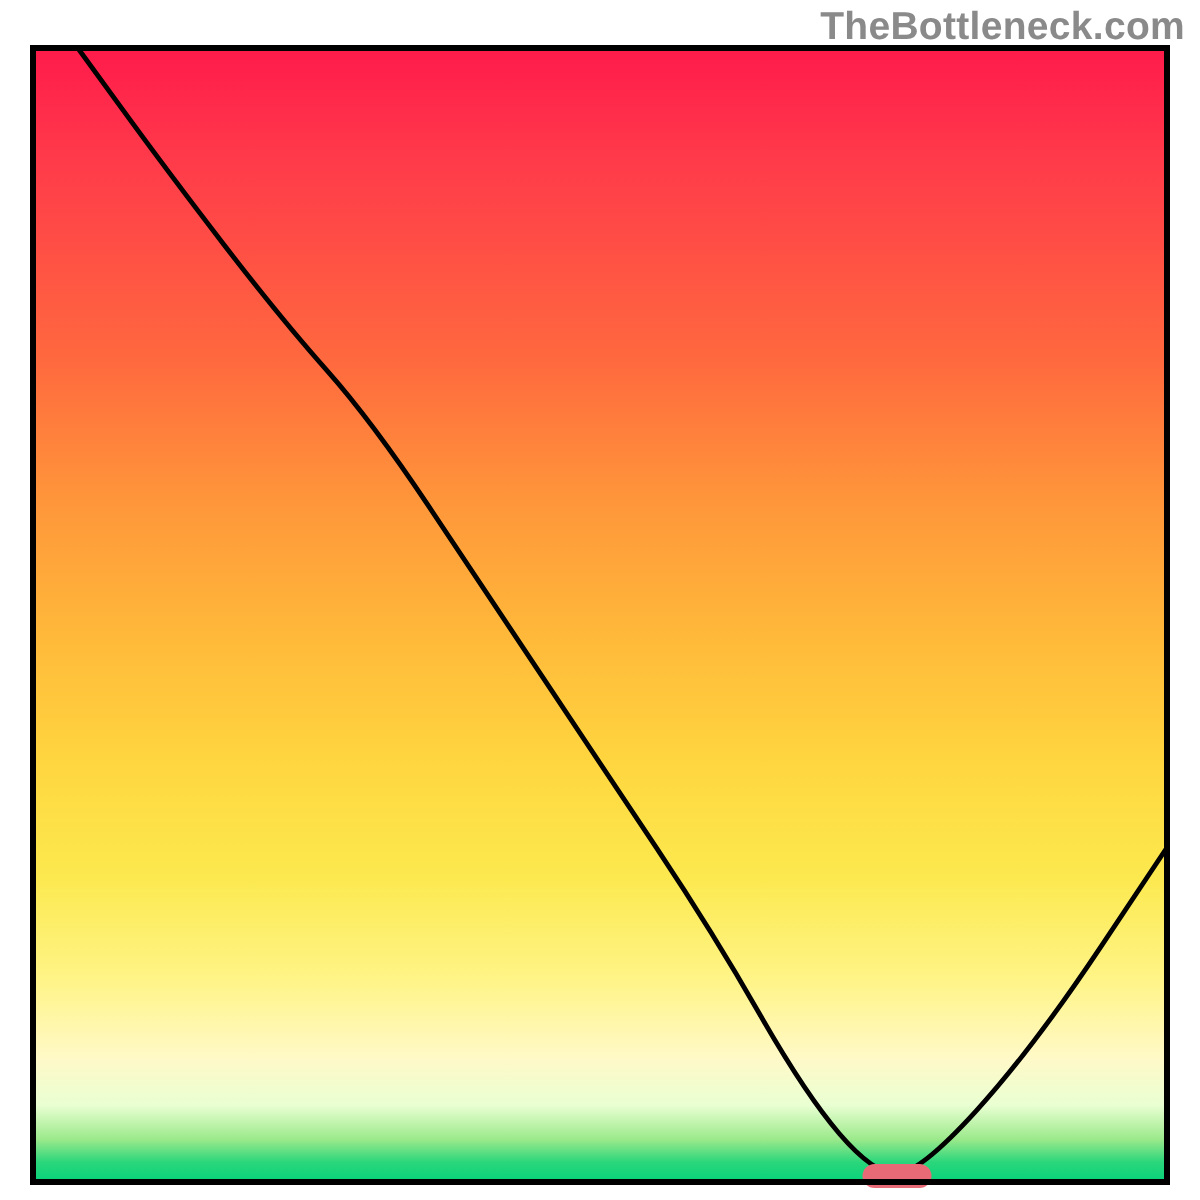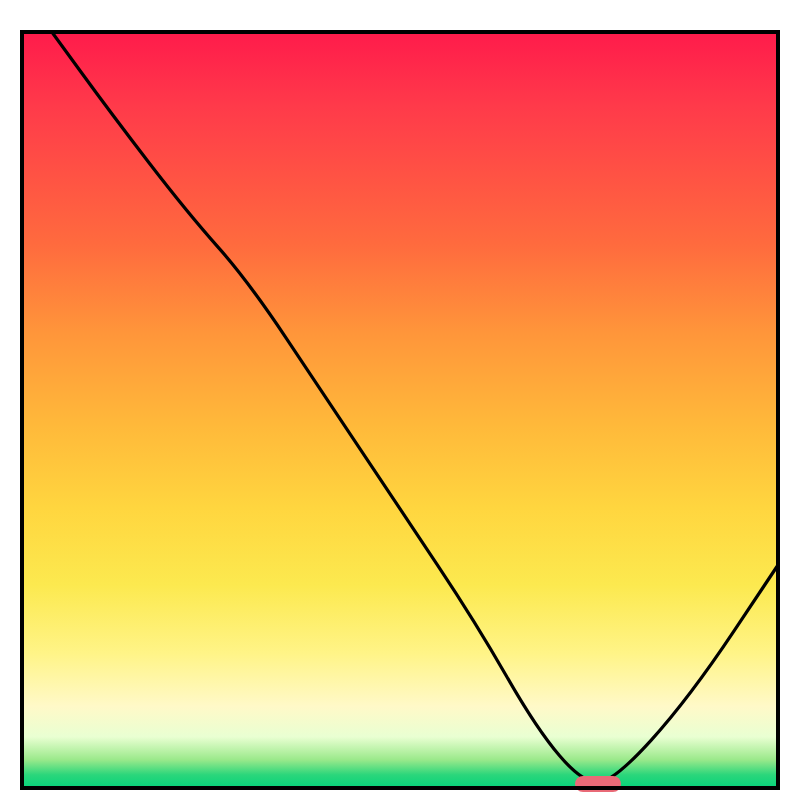--- a/index.html
+++ b/index.html
@@ -82,20 +82,21 @@
     background: #e96a77;
     border-radius: 8px;
     transform: translate(-50%, -50%);
   }
 </style>
 </head>
 <body>
 
 <div class="frame">
 
+  <div class="watermark">TheBottleneck.com</div>
 
   <div class="plot">
     <div class="gradient"></div>
 
     <svg class="curve" viewBox="0 0 760 760" preserveAspectRatio="none">
       <path fill="none" stroke="#000" stroke-width="3.2" stroke-linecap="round" stroke-linejoin="round" d="M 30.4 0.0 Q 30.4 0.0 60.8 41.8 Q 91.2 83.6 129.2 133.0 Q 167.2 182.4 197.6 216.6 Q 228.0 250.8 266.0 307.8 Q 304.0 364.8 342.0 421.8 Q 380.0 478.8 418.0 535.8 Q 456.0 592.8 486.4 646.0 Q 516.8 699.2 539.6 725.8 Q 562.4 752.4 577.6 752.4 Q 592.8 752.4 630.8 710.6 Q 668.8 668.8 714.4 600.4 T 760.0 532.0"></path>
     </svg>
 
     <div class="marker" style="left:577.6px; top:753.9px;"></div>
 

